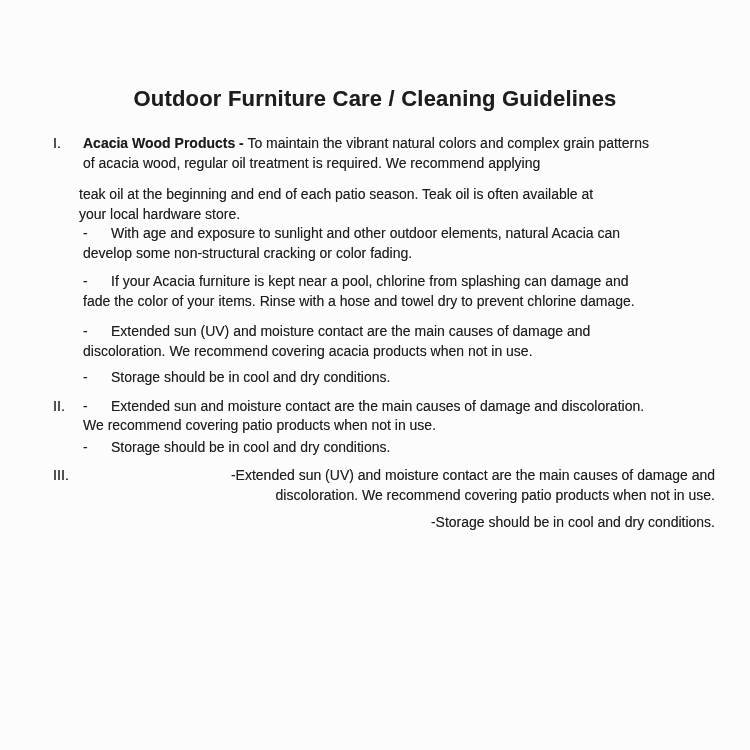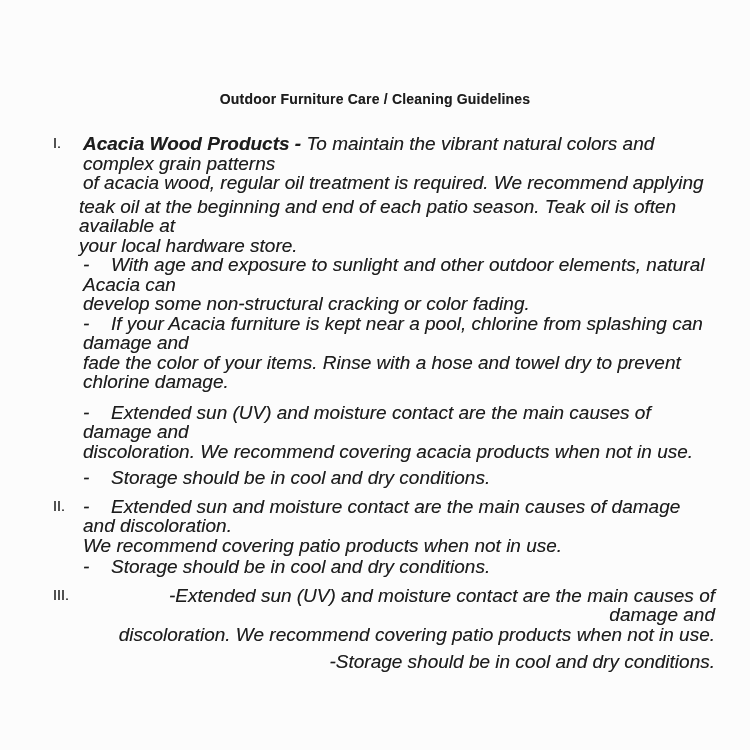--- a/index.html
+++ b/index.html
@@ -8,21 +8,21 @@
     height: 750px;
     background: #fcfcfc;
     overflow: hidden;
     font-family: "Liberation Sans", "DejaVu Sans", sans-serif;
     color: #1d1d1d;
     text-shadow: 0 0 0.6px rgba(25,25,25,0.45); 
   }
   .title {
     margin: 86px 0 0 0;
     text-align: center;
-    font-size: 14px;
+    font-size: 22px;
     line-height: 26px;
     font-weight: bold;
     letter-spacing: 0.2px;
   }
   .doc {
     margin-left: 53px;
     width: 662px;
   }
   .sec {
     position: relative;
@@ -33,33 +33,32 @@
   .sec-3 { margin-top: 9px; text-align: right; }
   .numeral {
     position: absolute;
     left: 0;
     top: 0;
     font-size: 14.4px;
     line-height: 19.5px;
   }
   p {
     margin: 0;
-    font-size: 19px;
+    font-size: 14px;
     line-height: 19.5px;
     white-space: pre-line; 
-    font-style: italic;
   }
   .hb { font-weight: bold; }
   .dash {
     display: inline-block;
     width: 28px;
   }
-  .sec-1 .cont { margin-top: 4px; margin-left: -4px; }
+  .sec-1 .cont { margin-top: 12px; margin-left: -4px; }
   .sec-1 .b1 { }
-  .sec-1 .b2 { }
+  .sec-1 .b2 { margin-top: 9px; }
   .sec-1 .b3 { margin-top: 11px; }
   .sec-1 .b4 { margin-top: 7px; }
   .sec-2 .b1 { margin-top: 3px; }
   .sec-2 .b2 { margin-top: 2px; }
   .sec-3 .b1 { margin-top: 3px; }
   .sec-3 .b2 { margin-top: 8px; }
 </style>
 </head>
 <body>
 

